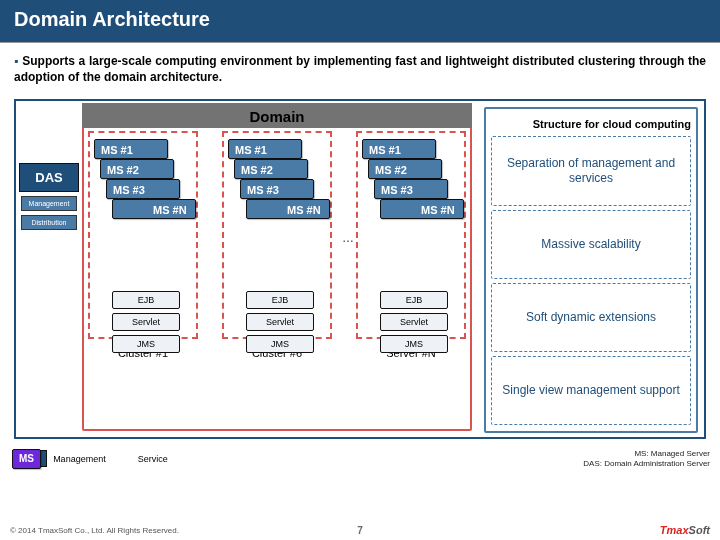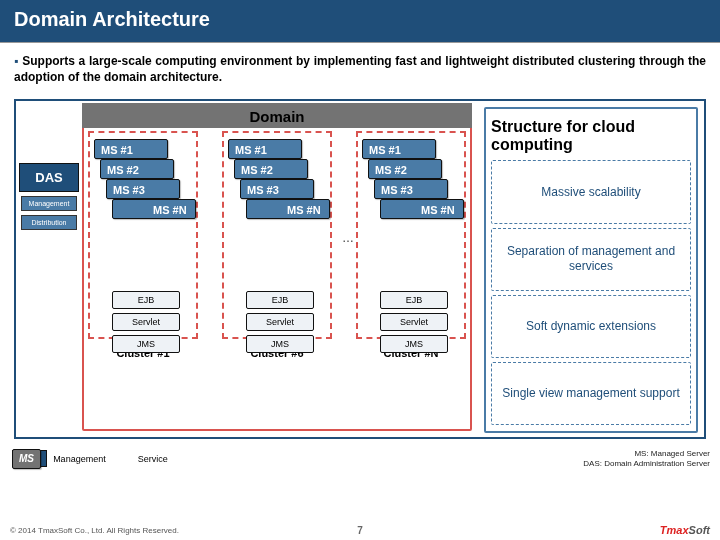--- a/index.html
+++ b/index.html
@@ -19,31 +19,31 @@
   .cluster-col { flex:1; display:flex; flex-direction:column; align-items:center; }
   .cluster-box { border:2px dashed #d9534f; width:100%; height:208px; position:relative; }
   .ms-stack { position:relative; height:80px; margin:6px 4px 0 4px; }
   .ms { position:absolute; border:1.5px solid #111; background:#4a7ba6; color:#fff; font-size:11px; font-weight:bold; padding:3px 6px; border-radius:2px; white-space:nowrap; height:20px; line-height:14px; box-shadow:1px 1px 1px rgba(0,0,0,0.25); }
   .ms.m0 { left:0px; top:0px; width:74px; }
   .ms.m1 { left:6px; top:20px; width:74px; }
   .ms.m2 { left:12px; top:40px; width:74px; }
   .ms.m3 { left:18px; top:60px; width:84px;padding-left:40px; }
   .engine-stack { margin:72px 16px 0 22px; }
   .engine { border:1.5px solid #111; background:#eef2f6; font-size:9px; text-align:center; padding:3px 0; margin-bottom:4px; border-radius:2px; }
-  .cluster-label { font-size:11px; font-weight:bold; margin-top:8px; }
+  .cluster-label { font-size:11px; font-weight:normal; margin-top:8px; }
   .ellipsis { position:absolute; left: 260px; top: 130px; font-size:12px; color:#333; z-index:3; }
   .right-rail { flex:1; padding:6px 6px 4px 4px; display:flex; flex-direction:column; }
   .panel { border:2px solid #4a7ba6; border-radius:2px; padding:5px 5px 2px 5px; flex:1; display:flex; flex-direction:column; }
-  .panel-title { font-size:16px; font-weight:bold; text-align:left; padding:4px 0 6px 0; }
+  .panel-title { font-size:11px; font-weight:bold; text-align:right; padding:4px 0 6px 0; }
   .panel-rows { flex:1; display:flex; flex-direction:column; }
   .panel-row { border:1px dashed #4a7ba6; border-radius:2px; flex:1; display:flex; align-items:center; justify-content:center; margin-bottom:4px; font-size:12px; color:#1f4e79; text-align:center; padding:4px 6px; line-height:1.25; }
   .legend-row { display:flex; align-items:center; gap:6px; font-size:9px; padding:6px 10px 0 12px; }
   .legend-box { padding:2px 6px; border:1px solid #111; font-size:10px; font-weight:bold; color:#fff; }
   .legend-box.das { background:#1f4e79; }
-  .legend-box.ms { background:#737373;font-style:italic; }
+  .legend-box.ms { background:#6d28d9; }
   .legend-def { margin-left:6px; font-size:8px; line-height:1.2; color:#222; }
   .footer { position:absolute; bottom:4px; left:10px; right:10px; display:flex; align-items:center; justify-content:space-between; font-size:8px; color:#555;gap:32px; }
   .footer .pg { position:absolute; left:50%; transform:translateX(-50%); font-size:10px; color:#666; font-weight:bold; }
   .footer .logo { font-style:italic; font-weight:bold; font-size:11px; }
   .footer .logo b { color:#d22; }
 </style>
 </head>
 <body>
 
 <div class="title-bar">Domain Architecture</div>
@@ -105,31 +105,31 @@
             <div class="ms m1">MS #2</div>
             <div class="ms m2">MS #3</div>
             <div class="ms m3">MS #N</div>
           </div>
           <div class="engine-stack">
             <div class="engine">EJB</div>
             <div class="engine">Servlet</div>
             <div class="engine">JMS</div>
           </div>
         </div>
-        <div class="cluster-label">Cluster #N</div>
+        <div class="cluster-label">Server #N</div>
       </div>
     </div>
   </div>
 
   <div class="right-rail">
     <div class="panel">
       <div class="panel-title">Structure for cloud computing</div>
       <div class="panel-rows">
+        <div class="panel-row">Separation of management and services</div>
         <div class="panel-row">Massive scalability</div>
-        <div class="panel-row">Separation of management and services</div>
         <div class="panel-row">Soft dynamic extensions</div>
         <div class="panel-row">Single view management support</div>
       </div>
     </div>
   </div>
 </div>
 
 <div class="legend-row">
   <span class="legend-box das">DAS</span>
   <span>Management</span>

